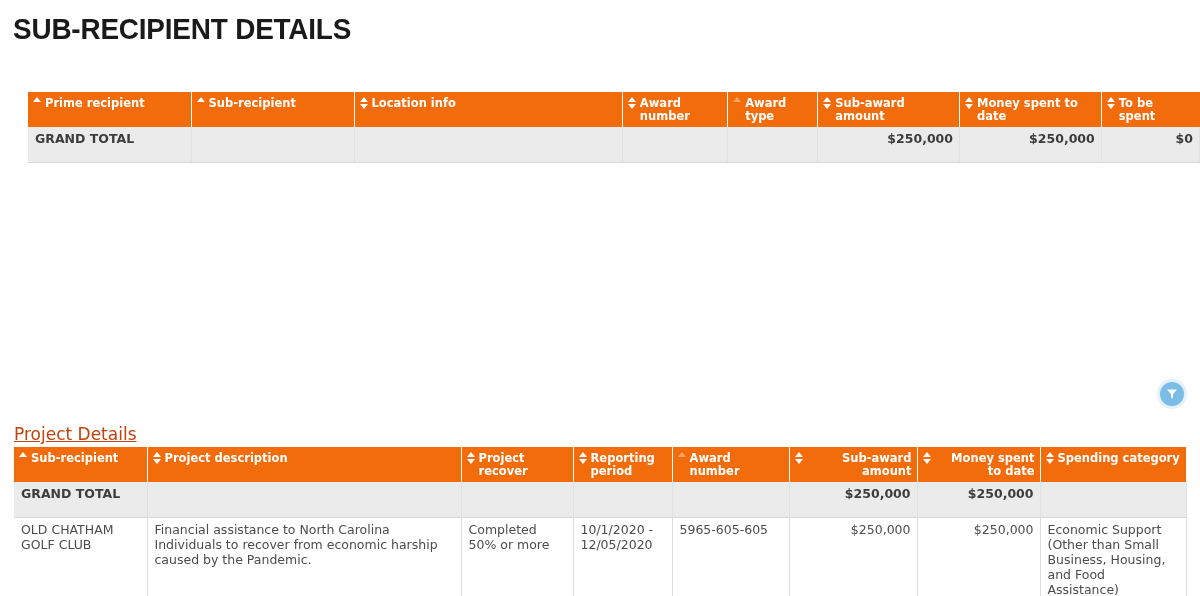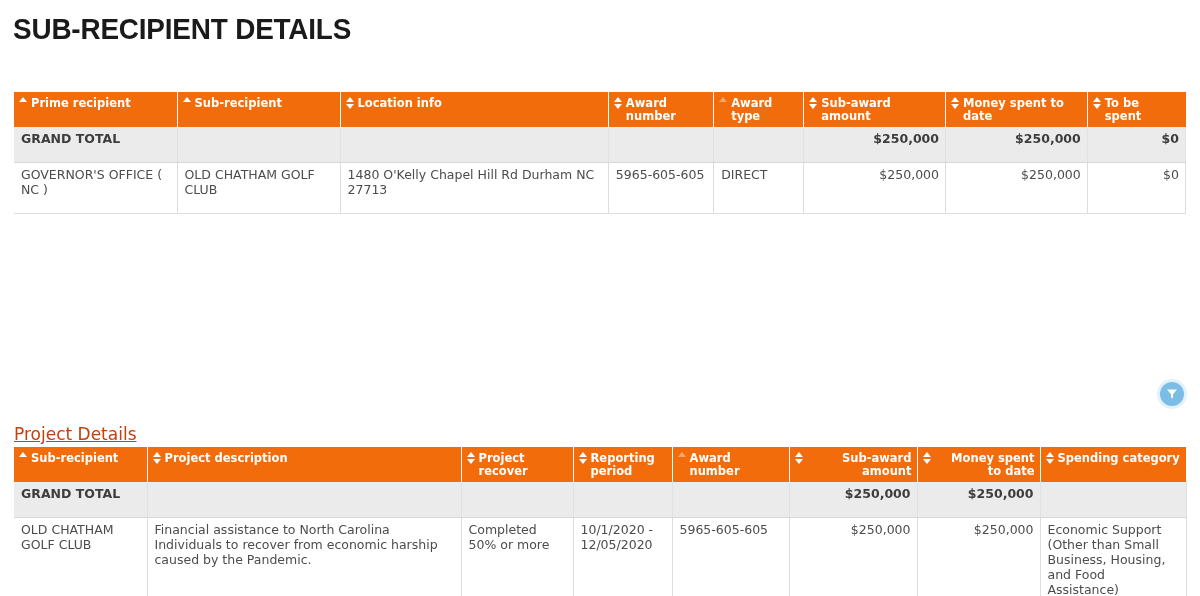--- a/index.html
+++ b/index.html
@@ -54,21 +54,21 @@
     top: 425px;
     font-size: 17px;
     line-height: 18px;
     color: #c2410c;
     white-space: nowrap;
     text-decoration: underline;
   }
 
   
   .tbl-wrap { position: absolute; }
-  #table-subrecipients { left: 14px; top: 92px; width: 1172px; }
+  #table-subrecipients { left: 28px; top: 92px; width: 1172px; }
   #table-projects      { left: 14px; top: 447px; width: 1172px; }
 
   table.grid {
     width: 100%;
     border-collapse: collapse;
     table-layout: fixed;
   }
 
   table.grid th {
     background: #F26C0C;
@@ -225,30 +225,20 @@
         <tr class="total-row">
           <td>GRAND TOTAL</td>
           <td></td>
           <td></td>
           <td></td>
           <td></td>
           <td class="num">$250,000</td>
           <td class="num">$250,000</td>
           <td class="num">$0</td>
         </tr>
-        <tr>
-          <td>GOVERNOR'S OFFICE ( NC )</td>
-          <td>OLD CHATHAM GOLF CLUB</td>
-          <td>1480 O'Kelly Chapel Hill Rd Durham NC 27713</td>
-          <td>5965-605-605</td>
-          <td>DIRECT</td>
-          <td class="num">$250,000</td>
-          <td class="num">$250,000</td>
-          <td class="num">$0</td>
-        </tr>
       </tbody>
     </table>
   </div>
 
   <div class="filter-bubble">
     <svg width="12" height="12" viewBox="0 0 12 12">
       <path d="M1 1.6 H11 L7 6.2 V10.6 L5 9.4 V6.2 Z" fill="#ffffff"></path>
     </svg>
   </div>
 

